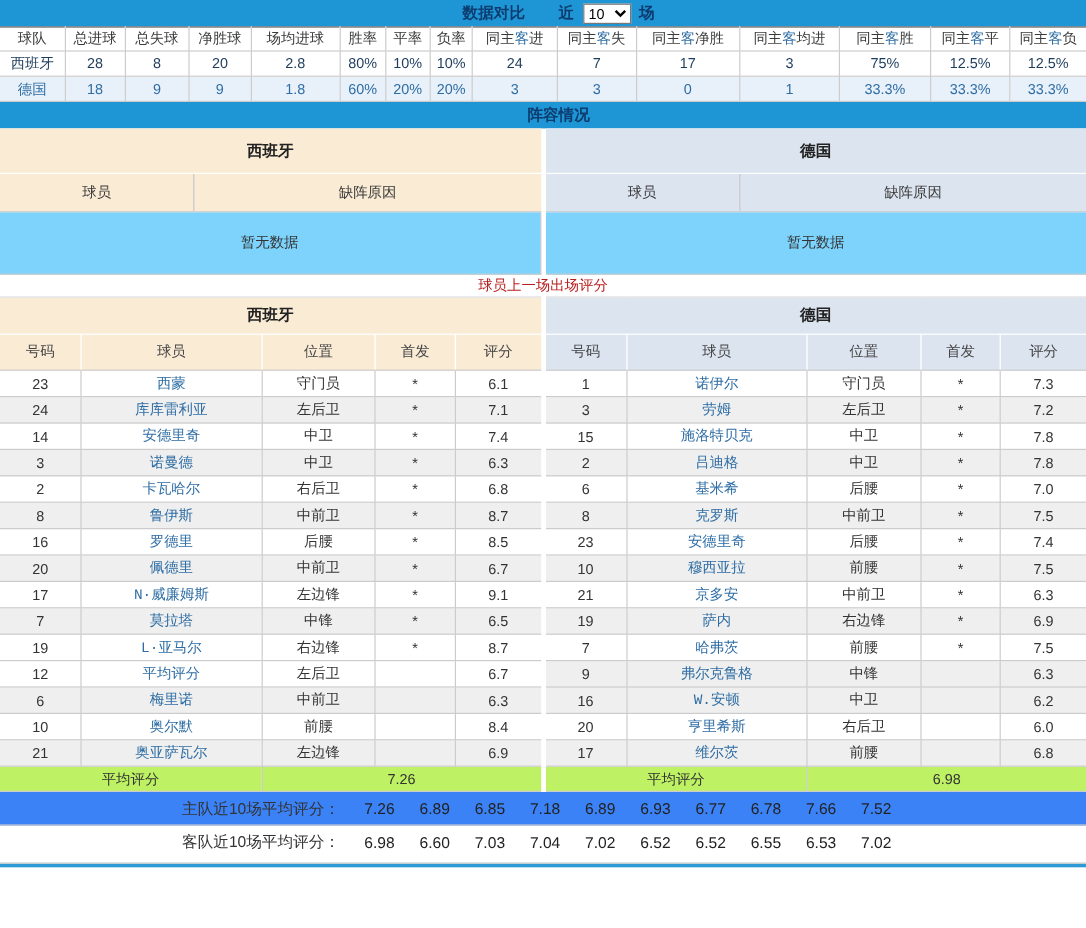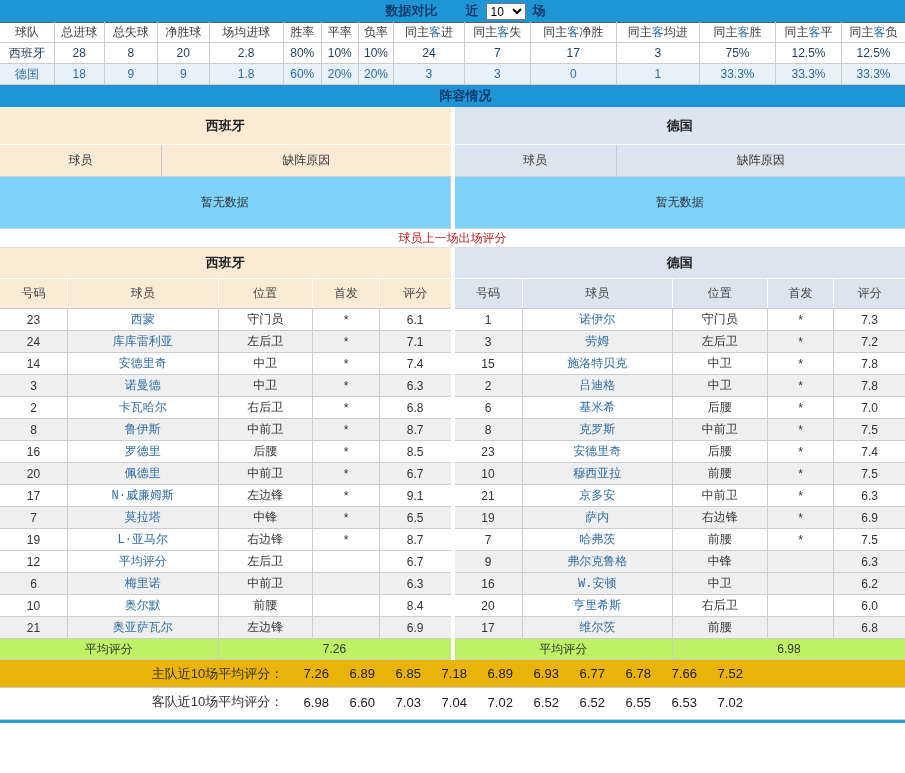--- a/index.html
+++ b/index.html
@@ -47,21 +47,21 @@
   .rtable.theme-away .team-h, .rtable.theme-away .cols th { background: #DCE4F0; }
   .rtable td { height: 22px; text-align: center; border: 1px solid #ccc; color: #333; }
   .rtable tr > :first-child { border-left: none; }
   .rtable tr > :last-child { border-right: none; }
   .rtable .alt { background: #EFEFEF; }
   .rtable .pname { color: #2E6DA4; cursor: pointer; font-family: Liberation Mono, monospace; }
   .rtable .avg td { height: 21px; background: #bef264; }
 
   
   .sum { height: 28px; display: flex; align-items: center; justify-content: center; font-size: 13px; }
-  .sum.gray { background: #eab308; border-bottom: 1px solid #ccc; }
+  .sum.gray { background: #3b82f6; border-bottom: 1px solid #ccc; }
   .sum .slabel { color: #333; margin-right: 10px; }
   .sum .sv { display: inline-block; width: 46px; text-align: center; color: #222; }
   .bottom-line { height: 4px; background: #2D9AD5; border-top: 1px solid #ccc; margin-top: 3px; }
 </style>
 </head>
 <body>
 
 <div class="bar">
   <span class="bt">数据对比</span>
   <span class="sp"></span>

